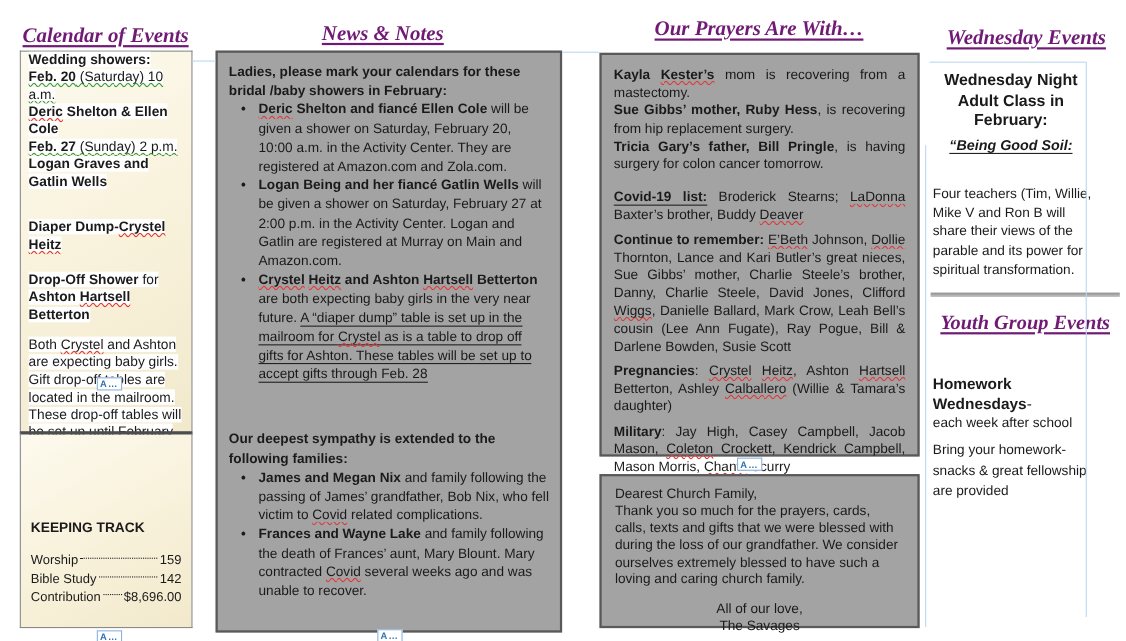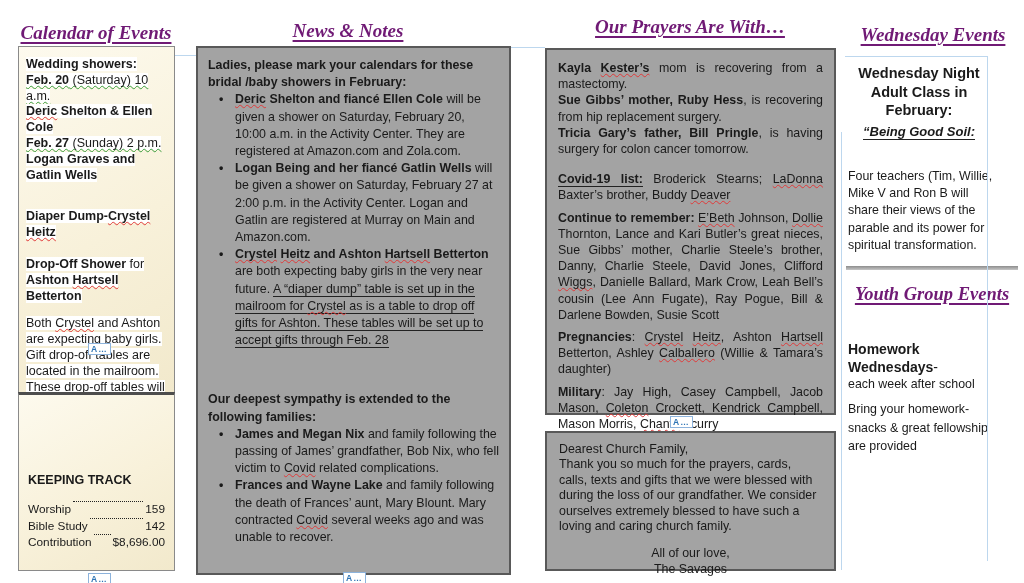--- a/index.html
+++ b/index.html
@@ -23,26 +23,26 @@
   .sup{vertical-align:super;font-size:0.62em;}
   .center{text-align:center;}
   .just{text-align:justify;}
   .bullet{position:relative;padding-left:27px;}
   .bullet::before{content:"\2022";position:absolute;left:11px;top:0;font-weight:bold;}.mt6{margin-top:6px;}.mt12{margin-top:12px;}
   .mt14{margin-top:14px;}.mt16{margin-top:16px;}.mt26{margin-top:26px;}
   .mt36{margin-top:36px;}.mt42{margin-top:42px;}
 
   
   .box-calendar{left:18px;top:46px;width:157px;height:346px;border-bottom:none;
-                padding:10px 7px;font-size:12.5px;line-height:15.8px;}
+                padding:0 7px;font-size:12.5px;line-height:15.8px;}
   .hl span{background:#fff;box-decoration-break:clone;-webkit-box-decoration-break:clone;}
   .box-keeping{left:18px;top:392px;width:157px;height:179px;border-top:3.5px solid #4d4d4d;
                padding:8px 9px 20px;display:flex;flex-direction:column;justify-content:flex-end;}
   .kt-title{font-weight:bold;font-size:12.5px;margin-bottom:14px;}
-  .kt-row{display:flex;align-items:flex-start;font-size:11.8px;line-height:16.2px;}
+  .kt-row{display:flex;align-items:center;font-size:11.8px;line-height:16.2px;}
   .kt-dots{flex:1;border-bottom:1.7px dotted #222;margin:0 2px 3px 2px;}
 
   
   .box-news{left:196px;top:46px;width:315px;height:529px;padding:9px 10px;
             font-size:12.4px;line-height:17.2px;}
 
   
   .box-prayers{left:545px;top:48px;width:291px;height:367px;padding:10px 11px;
                font-size:12.4px;line-height:16.2px;}
   .box-thanks{left:545px;top:431px;width:291px;height:140px;padding:9px 12px;

